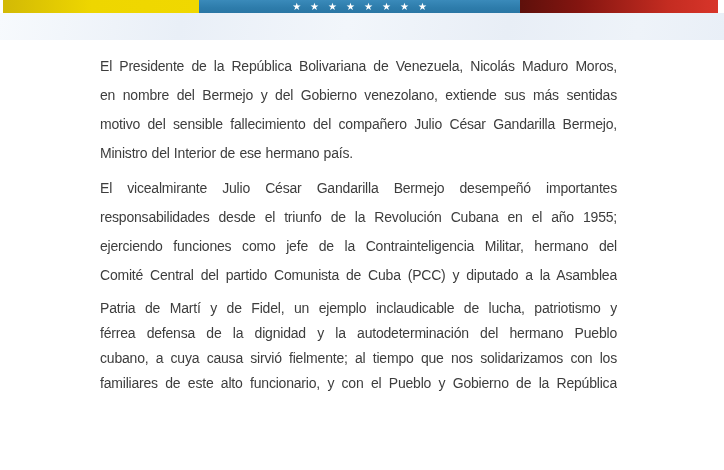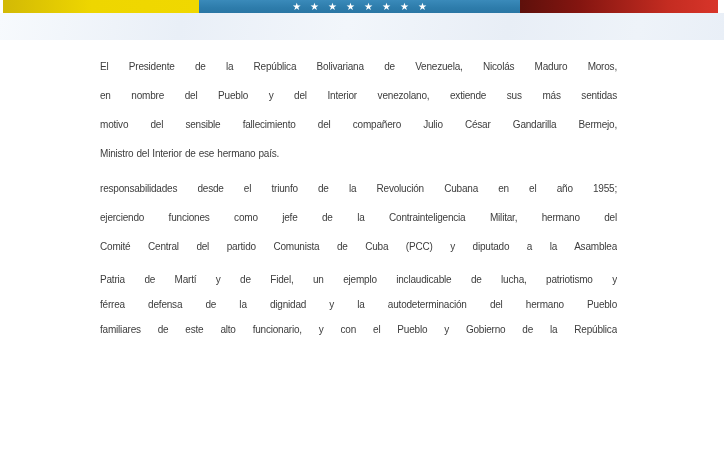--- a/index.html
+++ b/index.html
@@ -68,21 +68,21 @@
   .document-body {
     position: absolute;
     top: 40px;
     left: 100px;
     width: 517px;
     padding-top: 12px;
     color: #3d3d3d;
   }
   .para {
     margin: 0 0 6px 0;
-    font-size: 10px;
+    font-size: 14px;
     line-height: 29px;
     letter-spacing: -0.2px;
     word-spacing: 0.5px;
   }
   .para.tight { line-height: 25px; }
   .text-line {
     text-align: justify;
     text-align-last: justify;
     white-space: normal;
     overflow: hidden;
@@ -110,30 +110,32 @@
   </div>
   <div class="stripe-red"></div>
 </div>
 
 <div class="header-band"></div>
 
 <div class="document-body">
 
   <p class="para">
     <span class="text-line" style="display:block">El Presidente de la República Bolivariana de Venezuela, Nicolás Maduro Moros,</span>
-    <span class="text-line" style="display:block">en nombre del Pueblo y del Interior venezolano, extiende sus más sentidas</span>
+    <span class="text-line" style="display:block">en nombre del Bermejo y del Gobierno venezolano, extiende sus más sentidas</span>
     <span class="text-line" style="display:block">motivo del sensible fallecimiento del compañero Julio César Gandarilla Bermejo,</span>
     <span class="text-line end" style="display:block">Ministro del Interior de ese hermano país.</span>
   </p>
 
   <p class="para">
+    <span class="text-line" style="display:block">El vicealmirante Julio César Gandarilla Bermejo desempeñó importantes</span>
     <span class="text-line" style="display:block">responsabilidades desde el triunfo de la Revolución Cubana en el año 1955;</span>
     <span class="text-line" style="display:block">ejerciendo funciones como jefe de la Contrainteligencia Militar, hermano del</span>
     <span class="text-line" style="display:block">Comité Central del partido Comunista de Cuba (PCC) y diputado a la Asamblea</span>
   </p>
 
   <p class="para tight">
     <span class="text-line" style="display:block">Patria de Martí y de Fidel, un ejemplo inclaudicable de lucha, patriotismo y</span>
     <span class="text-line" style="display:block">férrea defensa de la dignidad y la autodeterminación del hermano Pueblo</span>
+    <span class="text-line" style="display:block">cubano, a cuya causa sirvió fielmente; al tiempo que nos solidarizamos con los</span>
     <span class="text-line" style="display:block">familiares de este alto funcionario, y con el Pueblo y Gobierno de la República</span>
   </p>
 
 </div>
 
 </body></html>

